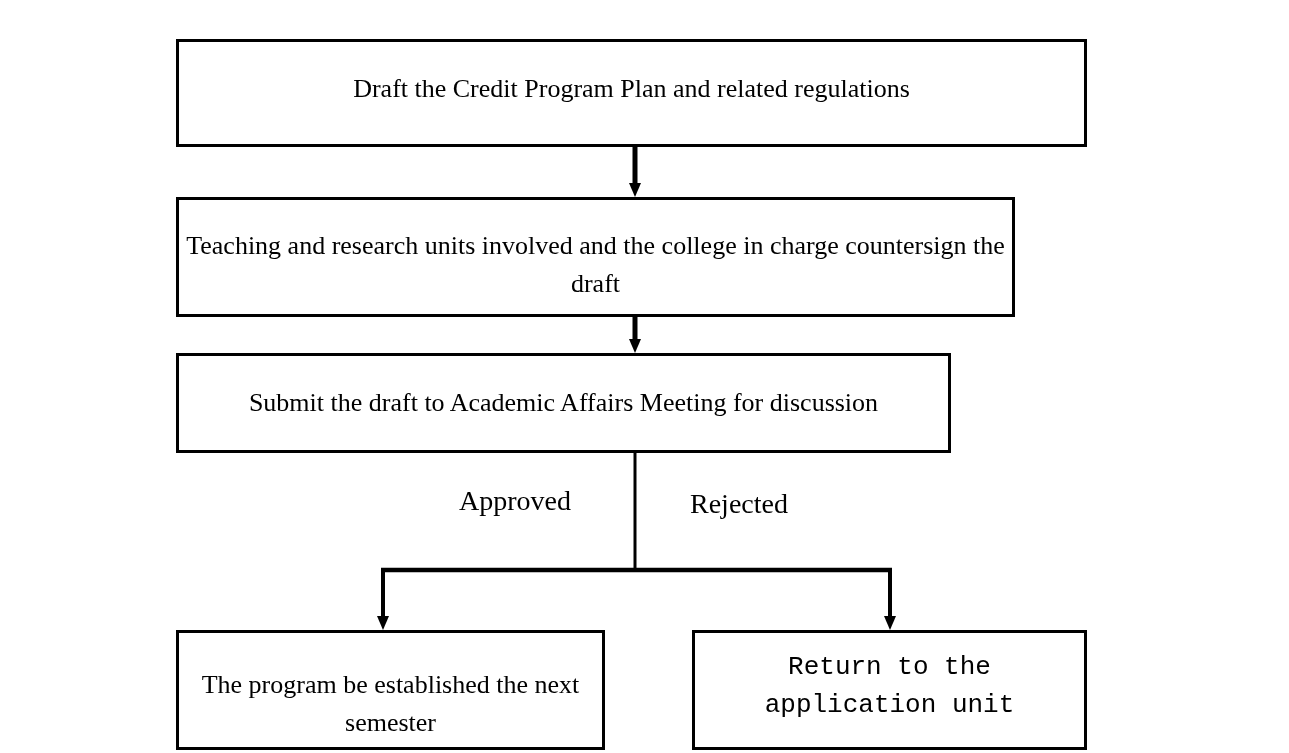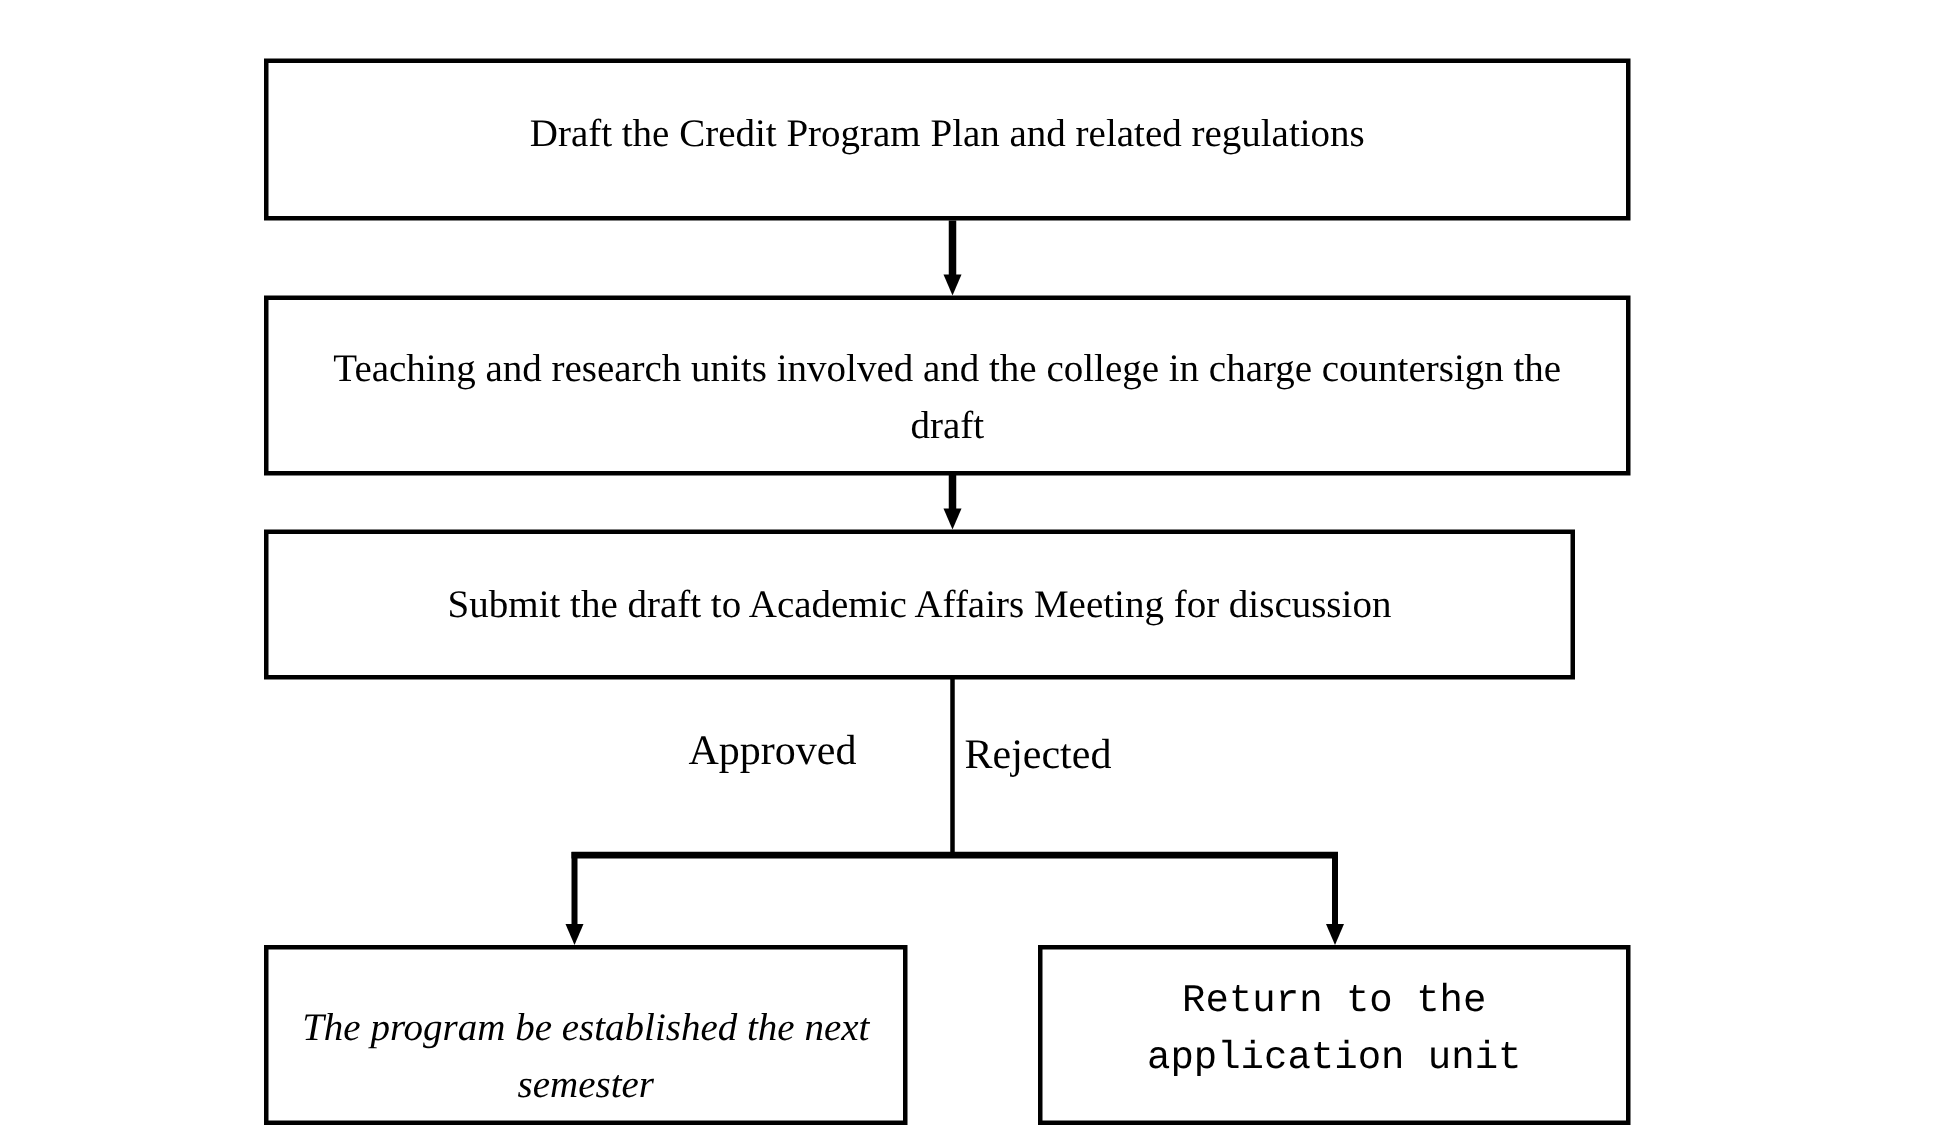--- a/index.html
+++ b/index.html
@@ -18,38 +18,38 @@
     border: 3px solid #000000;
     background: #ffffff;
     display: flex;
     align-items: center;
     justify-content: center;
     text-align: center;
     font-size: 26px;
     line-height: 38px;
   }
   #node-draft       { left: 176px; top:  39px; width: 911px; height: 108px; }
-  #node-countersign { left: 176px; top: 197px; width: 911px; height: 120px; }
-  #node-submit      { left: 176px; top: 353px; width: 874px; height: 100px; }
+  #node-countersign { left: 176px; top: 197px; width: 839px; height: 120px; }
+  #node-submit      { left: 176px; top: 353px; width: 775px; height: 100px; }
   #node-established { left: 176px; top: 630px; width: 429px; height: 120px; }
   #node-return      { left: 692px; top: 630px; width: 395px; height: 120px; font-family: Liberation Mono, monospace; }
 
   #node-draft       .txt { margin-top: -8px; }
   #node-countersign .txt { width: 850px; margin-top: 16px; }
-  #node-established .txt { width: 400px; margin-top: 28px; font-style: italic; }
+  #node-established .txt { width: 400px; margin-top: 28px; }
   #node-return      .txt { margin-top: -8px; }
 
   .branch-label {
     position: absolute;
     font-size: 28px;
     line-height: 30px;
     white-space: nowrap;
   }
   #label-approved { left: 459px; top: 486px; }
-  #label-rejected { left: 643px; top: 489px; }
+  #label-rejected { left: 690px; top: 489px; }
 
   .connector-layer {
     position: absolute;
     left: 0; top: 0;
     width: 1289px;
     height: 753px;
     pointer-events: none;
   }
 </style>
 </head>

